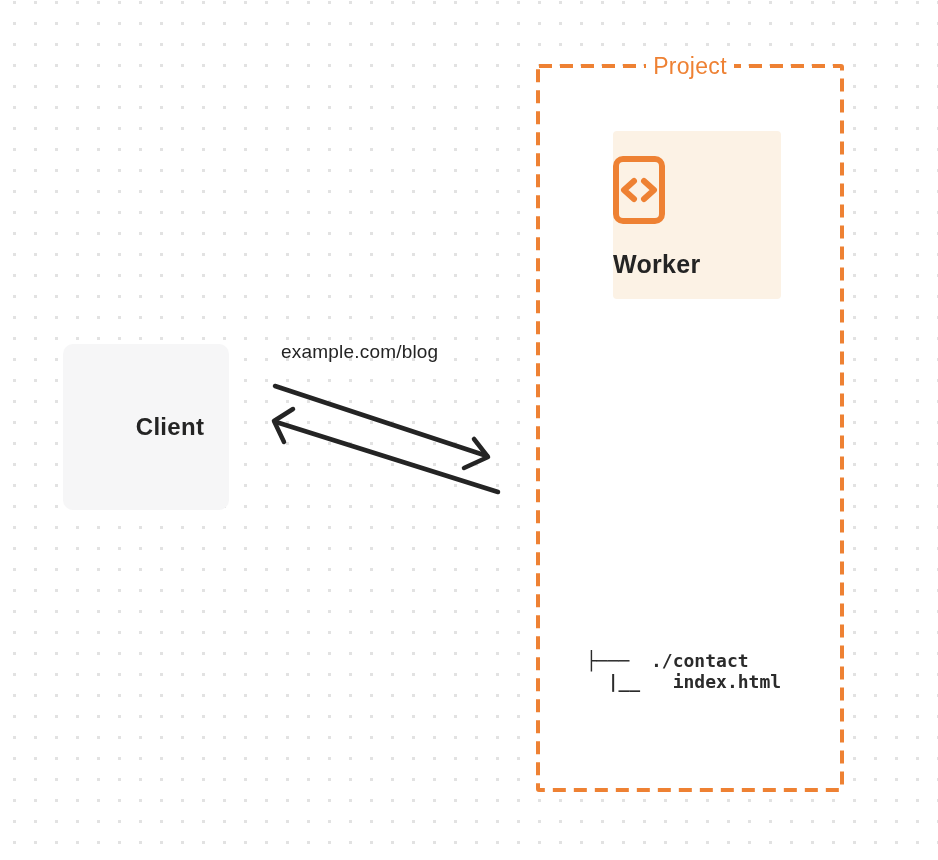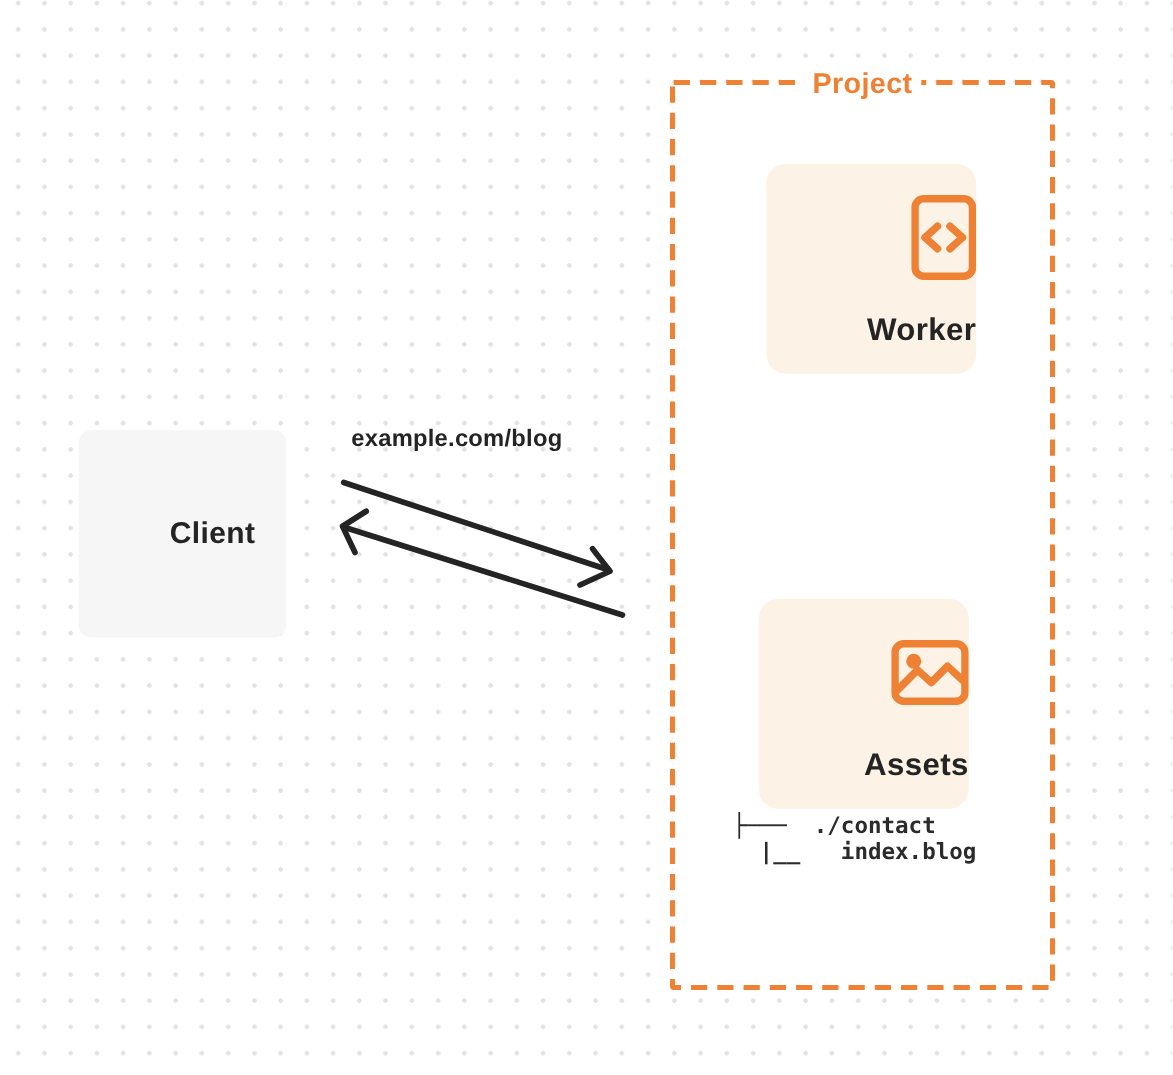--- a/index.html
+++ b/index.html
@@ -18,46 +18,46 @@
     overflow:hidden;
     background-color:#fff;
     background-image:radial-gradient(circle,var(--dot) 1.7px,transparent 1.8px);
     background-size:21px 21px;
     background-position:4px -8px;
     font-family:"Liberation Sans",sans-serif;
   }
   .arrows{position:absolute;left:0;top:0;pointer-events:none;}
   .request-label{
     position:absolute;left:281px;top:341px;
-    font-size:19px;font-weight:bold;color:var(--ink);
+    font-size:19px;font-weight:normal;color:var(--ink);
     letter-spacing:0.2px;white-space:nowrap;
   }
   .client-box{
     position:absolute;left:63px;top:344px;width:166px;height:166px;
     background:var(--client-bg);border-radius:10px;
     display:flex;align-items:center;justify-content:center;
   }
   .client-box .box-label{
     font-size:24px;font-weight:bold;color:var(--ink);letter-spacing:0.3px;margin-left:48px;
   }
   .project-border{position:absolute;left:536px;top:64px;}
   .project-label-wrap{
     position:absolute;left:536px;top:51px;width:308px;
     text-align:center;
   }
   .project-label{
     display:inline-block;background:var(--project-bg);
     padding:0 7px;
-    font-size:23px;font-weight:bold;color:var(--accent-orange);
+    font-size:23px;font-weight:normal;color:var(--accent-orange);
     letter-spacing:0.3px;line-height:30px;
   }
   .card{
     position:absolute;width:168px;height:168px;
-    background:var(--card-bg);border-radius:16px;
-    display:flex;flex-direction:column;align-items:flex-end;
+    background:var(--card-bg);border-radius:4px;
+    display:flex;flex-direction:column;align-items:flex-start;
   }
   .card.worker{left:613px;top:131px;}
   .card.assets{left:607px;top:479px;}
   .icon-wrap{
     height:118px;display:flex;align-items:center;justify-content:center;
   }
   .card-label{
     font-size:25px;font-weight:bold;color:var(--ink);
     line-height:30px;letter-spacing:0.3px;
   }
@@ -85,34 +85,24 @@
     <div class="icon-wrap">
       <svg width="52" height="68" viewBox="0 0 52 68" fill="none">
         <rect x="3" y="3" width="46" height="62" rx="7" stroke="var(--accent-orange)" stroke-width="6"></rect>
         <path d="M21 25 L11 34 L21 43" stroke="var(--accent-orange)" stroke-width="6" stroke-linecap="round" stroke-linejoin="round"></path>
         <path d="M31 25 L41 34 L31 43" stroke="var(--accent-orange)" stroke-width="6" stroke-linecap="round" stroke-linejoin="round"></path>
       </svg>
     </div>
     <div class="card-label">Worker</div>
   </div>
 
-  <div class="card assets">
-    <div class="icon-wrap">
-      <svg width="62" height="52" viewBox="0 0 62 52" fill="none">
-        <rect x="3" y="3" width="56" height="46" rx="7" stroke="var(--accent-orange)" stroke-width="6"></rect>
-        <circle cx="18" cy="17" r="6" fill="var(--accent-orange)"></circle>
-        <path d="M4 41 L21 24 L32 34 L45 21 L58 33" stroke="var(--accent-orange)" stroke-width="6" stroke-linecap="round" stroke-linejoin="round"></path>
-      </svg>
-    </div>
-    <div class="card-label">Assets</div>
-  </div>
 
   <div class="file-tree">
     <div class="tree-line">├───  ./contact</div>
-    <div class="tree-line">  |__   index.blog</div>
+    <div class="tree-line">  |__   index.html</div>
   </div>
 
   <div class="client-box">
     <span class="box-label">Client</span>
   </div>
 
   <div class="request-label">example.com/blog</div>
 
   <svg class="arrows" width="938" height="860" viewBox="0 0 938 860" fill="none">
     <g stroke="var(--ink)" stroke-width="4.5" stroke-linecap="round" stroke-linejoin="round">

